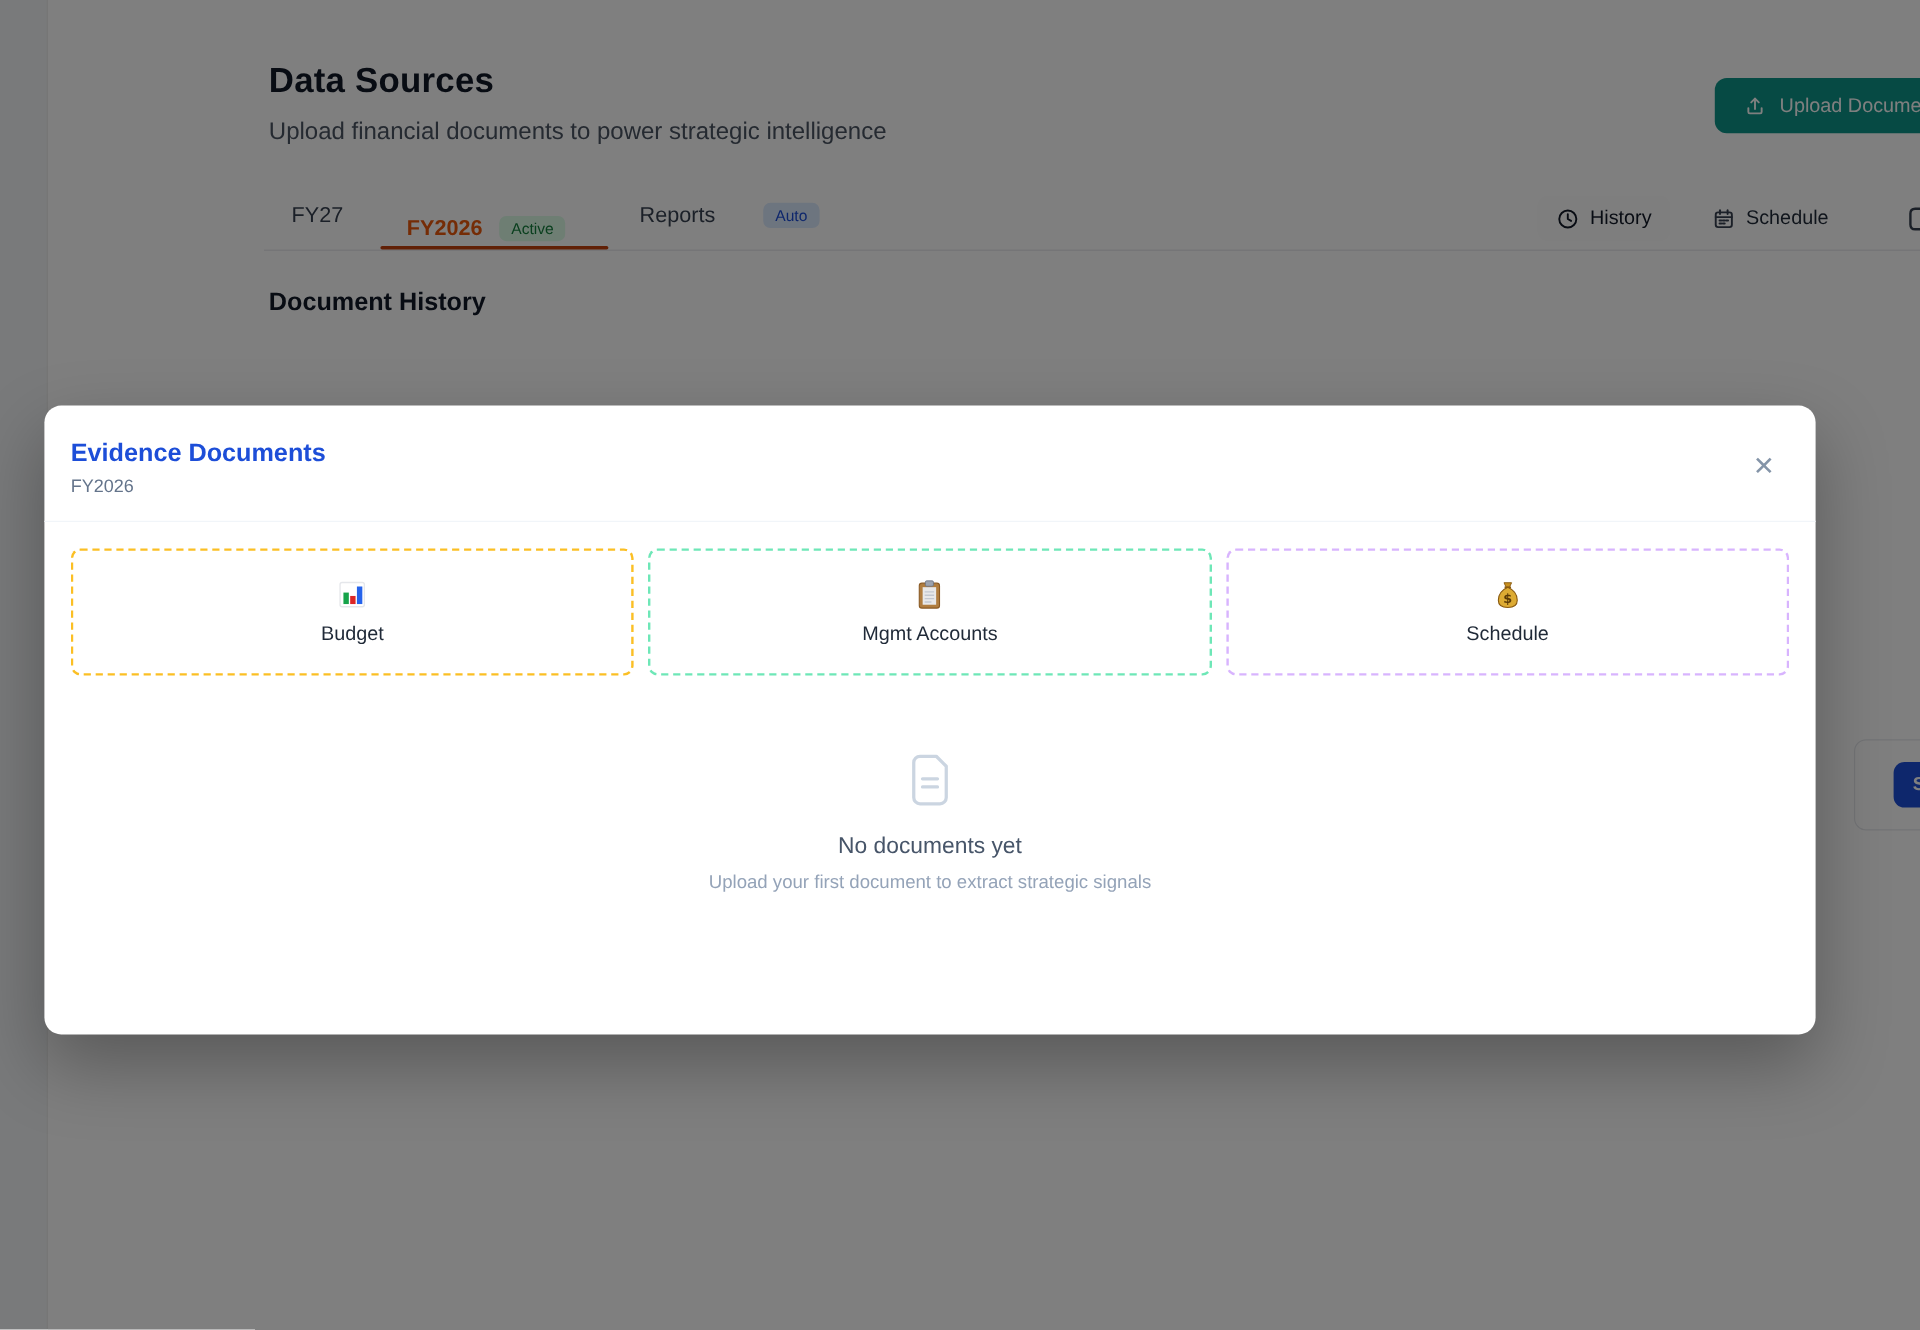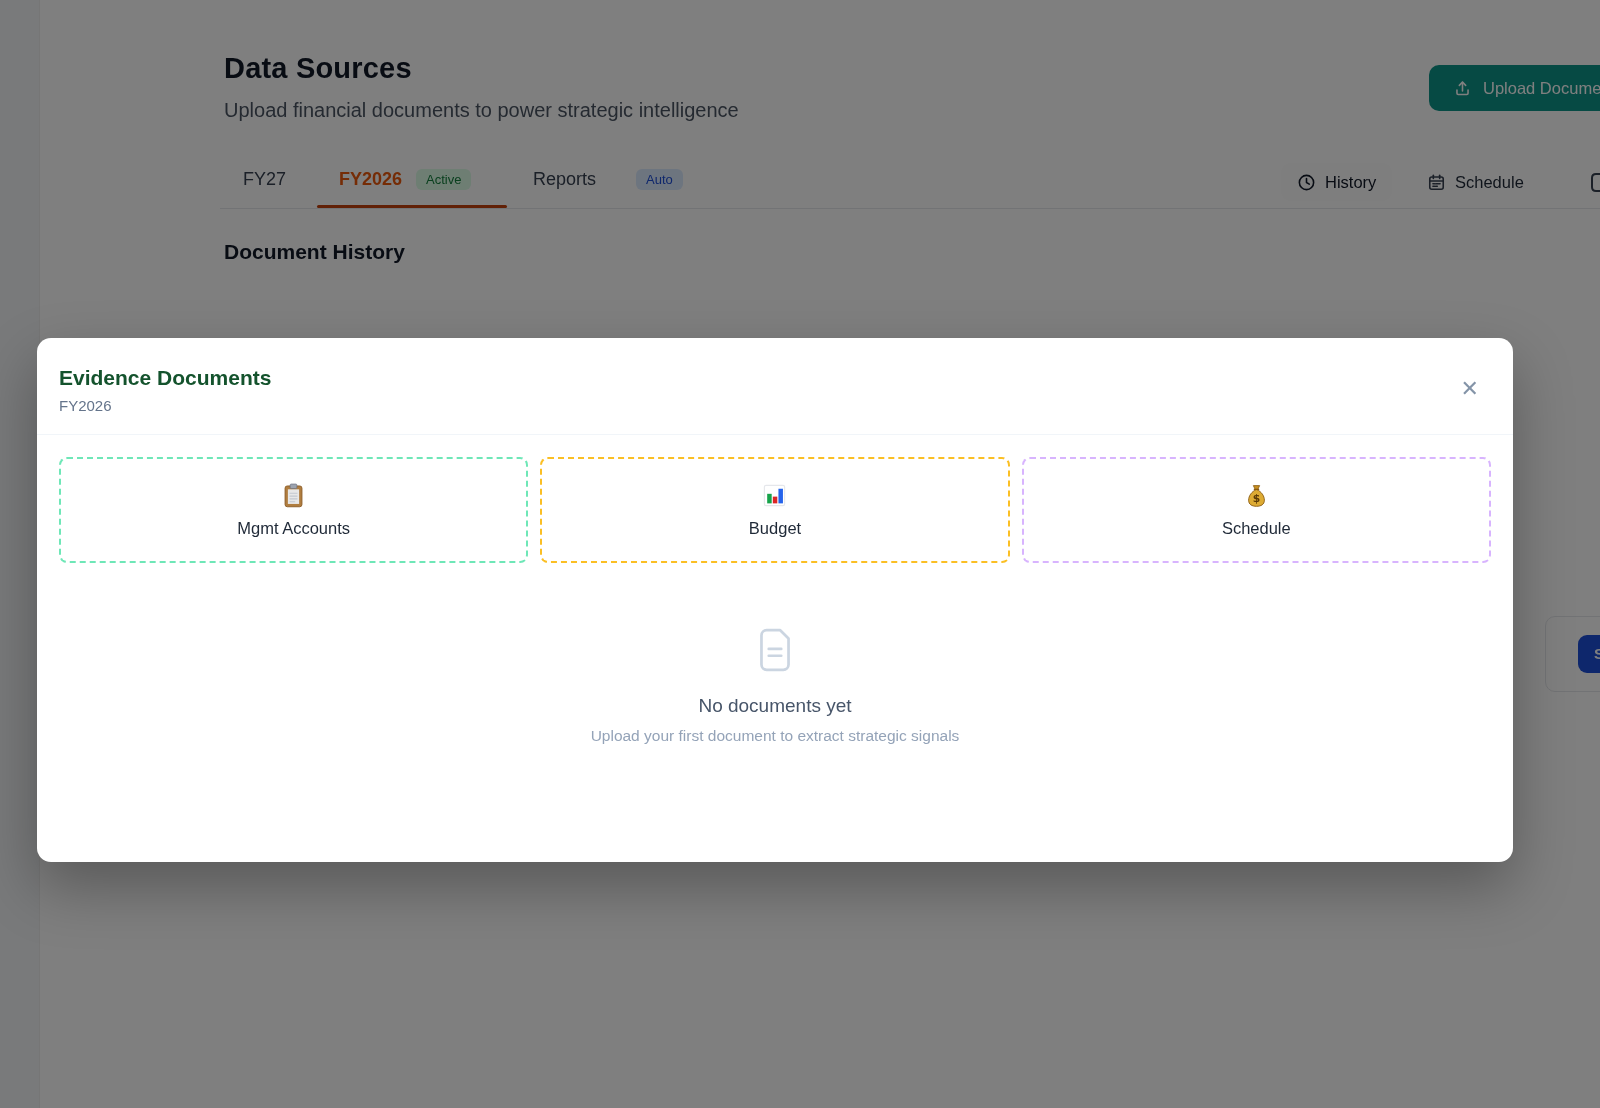--- a/index.html
+++ b/index.html
@@ -50,21 +50,21 @@
   
   .overlay { position: absolute; inset: 0; background: rgba(0,0,0,0.5); z-index: 10; }
 
   
   .modal {
     position: absolute; left: 37px; top: 338px; width: 1476px; height: 524px;
     background: #ffffff; border-radius: 14px; z-index: 20;
     box-shadow: 0 25px 60px rgba(0,0,0,0.30);
   }
   .modal-header { position: relative; padding: 28px 22px 20px 22px; border-bottom: 1px solid #f1f5f9; }
-  .modal-title { font-size: 21px; font-weight: 700; color: #14532d; }
+  .modal-title { font-size: 21px; font-weight: 700; color: #1d4ed8; }
   .modal-subtitle { margin-top: 7px; font-size: 15px; color: #64748b; }
   .close-btn { position: absolute; right: 34px; top: 40px; border: none; background: transparent; font-size: 22px; line-height: 1; color: #8494a8; cursor: pointer; font-family: "Liberation Sans", sans-serif; }
 
   .modal-body { padding: 22px; }
   .upload-label { font-size: 15px; color: #475569; margin: 1px 0 14px 0; }
 
   .card-row { display: flex; gap: 12px; }
   .doc-card {
     flex: 1; height: 106px; background: #ffffff;
     border: 2px dashed #cccccc; border-radius: 8px;
@@ -100,21 +100,21 @@
     </button>
 
     <div class="tabs-border"></div>
 
     <button class="tab tab-fy27">
       <span>FY27</span>
     </button>
 
     <button class="tab tab-fy2026" style="color: rgb(234, 88, 12);">
       <span>FY2026</span>
-      <span class="badge badge-active" style="background: rgb(220, 252, 231); color: rgb(21, 128, 61);">Active</span>
+      <span class="badge badge-active" style="background: rgb(220, 252, 231); color: rgb(21, 128, 61); margin-top: 11px;">Active</span>
     </button>
     <div class="tab-underline" style="background: rgb(194, 65, 12);"></div>
 
     <button class="tab tab-reports">
       <span>Reports</span>
       <span class="badge badge-auto" style="background: rgb(219, 234, 254); color: rgb(29, 78, 216); margin-left: 40px;">Auto</span>
     </button>
 
     <button class="toolbar-btn btn-history">
       <svg class="icon-svg" width="19" height="19" viewBox="0 0 24 24" fill="none" stroke="#111827" stroke-width="2" stroke-linecap="round" stroke-linejoin="round">
@@ -152,39 +152,39 @@
   <div class="modal">
     <div class="modal-header">
       <div class="modal-title">Evidence Documents</div>
       <div class="modal-subtitle">FY2026</div>
       <button class="close-btn">✕</button>
     </div>
 
     <div class="modal-body">
 
       <div class="card-row">
+
+        <div class="doc-card" style="border-color: rgb(251, 191, 36);">
+          <svg class="icon-svg" width="27" height="27" viewBox="0 0 24 24">
+            <rect x="3" y="3" width="18" height="18" rx="1.5" fill="#ffffff" stroke="#e5e7eb"></rect>
+            <rect x="5.5" y="10.5" width="4" height="8.5" fill="#16a34a"></rect>
+            <rect x="10.5" y="13" width="4" height="6" fill="#dc2626"></rect>
+            <rect x="15.5" y="6" width="4" height="13" fill="#2563eb"></rect>
+          </svg>
+          <div class="doc-card-label">Budget</div>
+        </div>
 
         <div class="doc-card" style="border-color: rgb(110, 231, 183);">
           <svg class="icon-svg" width="27" height="27" viewBox="0 0 24 24">
             <rect x="4.5" y="3.5" width="15" height="18.5" rx="2" fill="#b07d3f" stroke="#8a5a24" stroke-width="0.8"></rect>
             <rect x="7" y="6.5" width="10" height="13" fill="#e8e8e8"></rect>
             <rect x="9" y="1.8" width="6" height="4" rx="1" fill="#9ca3af" stroke="#6b7280" stroke-width="0.6"></rect>
             <path d="M8.5 10 h7 M8.5 12.5 h7 M8.5 15 h7 M8.5 17.5 h5" stroke="#c2c7cf" stroke-width="1"></path>
           </svg>
           <div class="doc-card-label">Mgmt Accounts</div>
-        </div>
-
-        <div class="doc-card" style="border-color: rgb(251, 191, 36);">
-          <svg class="icon-svg" width="27" height="27" viewBox="0 0 24 24">
-            <rect x="3" y="3" width="18" height="18" rx="1.5" fill="#ffffff" stroke="#e5e7eb"></rect>
-            <rect x="5.5" y="10.5" width="4" height="8.5" fill="#16a34a"></rect>
-            <rect x="10.5" y="13" width="4" height="6" fill="#dc2626"></rect>
-            <rect x="15.5" y="6" width="4" height="13" fill="#2563eb"></rect>
-          </svg>
-          <div class="doc-card-label">Budget</div>
         </div>
 
         <div class="doc-card" style="border-color: rgb(216, 180, 254);">
           <svg class="icon-svg" width="27" height="27" viewBox="0 0 24 24">
             <path d="M9.2 3.2 h5.6 l-1.6 3.4 h-2.4 Z" fill="#c8901f" stroke="#8a5a10" stroke-width="0.7"></path>
             <path d="M12 6.6 C7.5 8.6 5 12.4 5 16.2 C5 20 8 21.6 12 21.6 C16 21.6 19 20 19 16.2 C19 12.4 16.5 8.6 12 6.6 Z" fill="#ddab33" stroke="#8a5a10" stroke-width="0.8"></path>
             <path d="M9.6 6.6 h4.8" stroke="#8a5a10" stroke-width="1.1"></path>
             <text x="12" y="18" text-anchor="middle" font-family="DejaVu Sans, sans-serif" font-size="9.5" font-weight="bold" fill="#5b3a06">$</text>
           </svg>
           <div class="doc-card-label">Schedule</div>

